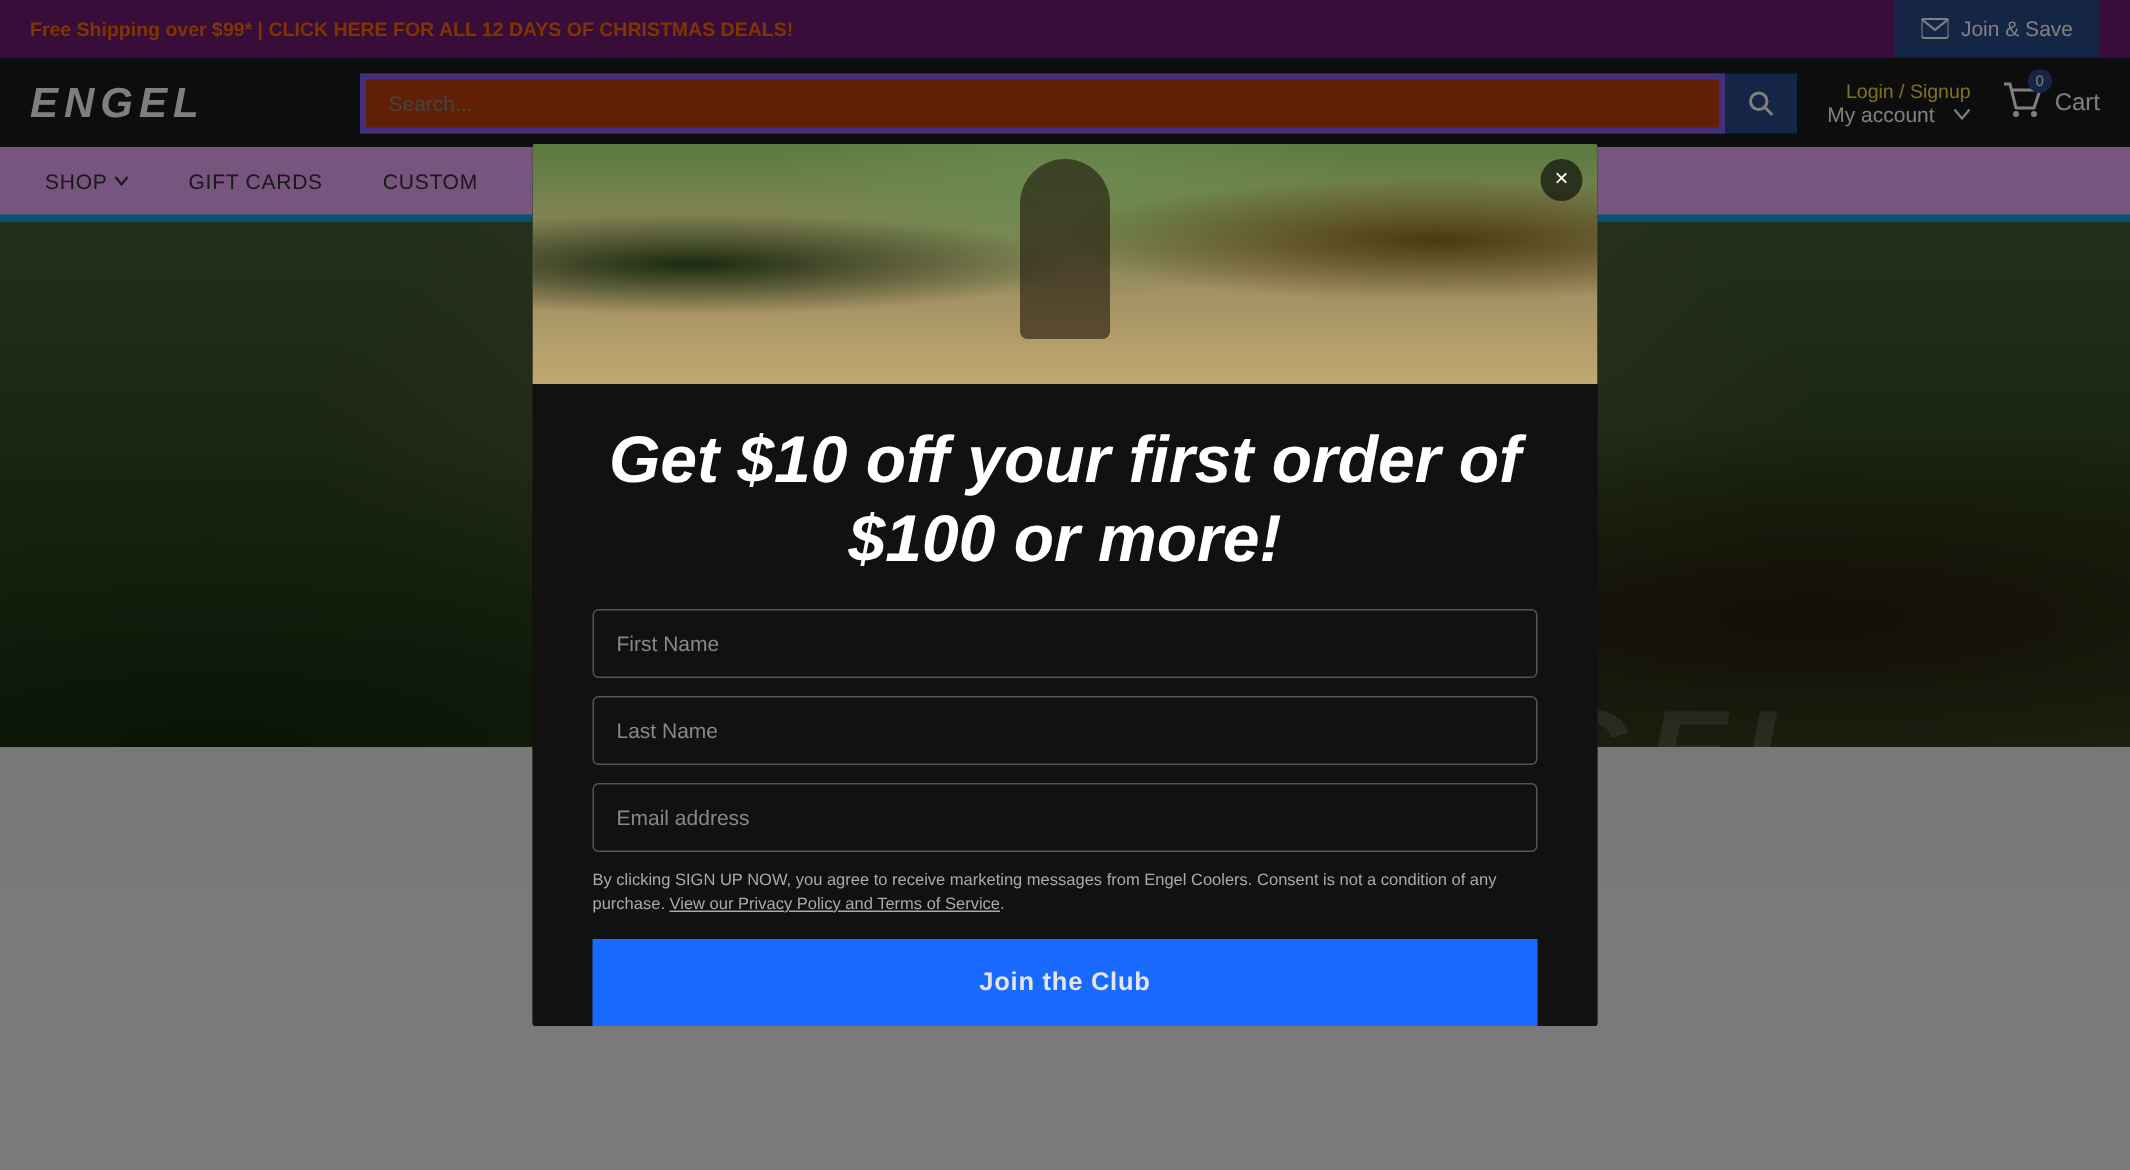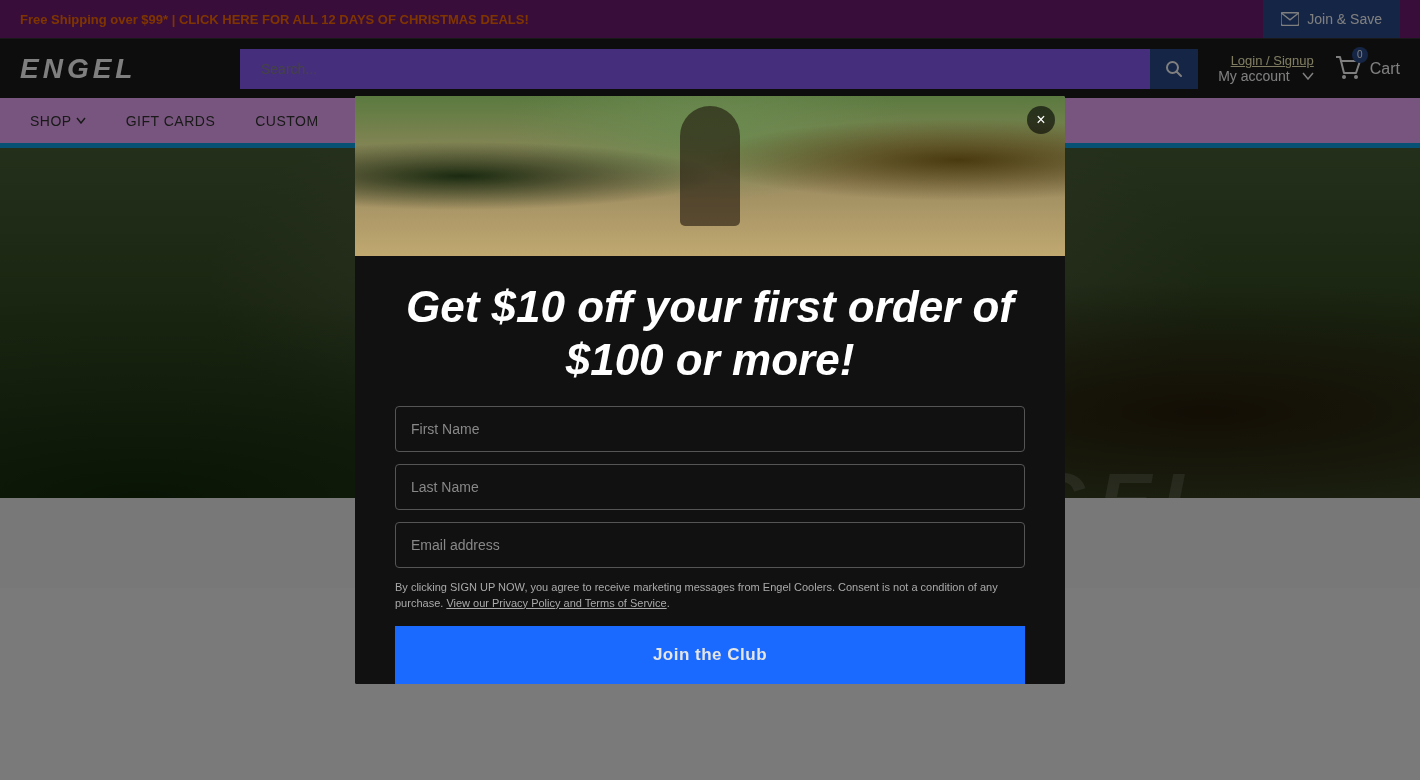--- a/index.html
+++ b/index.html
@@ -58,22 +58,22 @@
     }
     .search-container {
       flex: 1;
       display: flex;
       align-items: center;
     }
     .search-input {
       flex: 1;
       height: 40px;
       padding: 0 15px;
-      border: 6px solid #8b5cf6;
-      background: #8b5cf6;
+      border: 4px solid #8b5cf6;
+      background: #c2410c;
       color: white;
       font-size: 14px;
       outline: none;
     }
     .search-input::placeholder { color: #888; }
     .search-btn {
       background: #2a4a8a;
       border: none;
       width: 48px;
       height: 40px;
@@ -89,22 +89,21 @@
       align-items: center;
       gap: 20px;
       color: white;
     }
     .account-area {
       text-align: right;
       cursor: pointer;
     }
     .login-signup {
       font-size: 13px;
-      color: #fef9c3;
-      text-decoration: underline;
+      color: #fde047;
     }
     .my-account {
       font-size: 14px;
       color: white;
       display: flex;
       align-items: center;
       gap: 12px;
     }
     .cart-area {
       display: flex;

